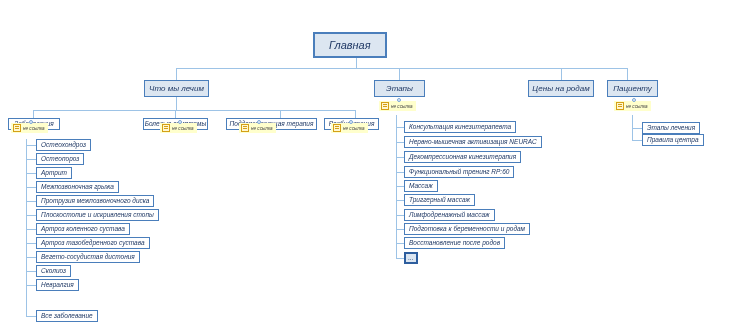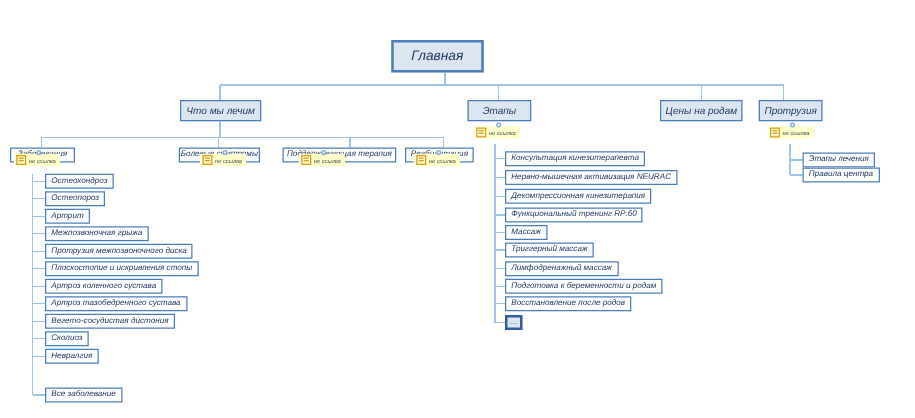--- a/index.html
+++ b/index.html
@@ -175,21 +175,21 @@
     <span class="dot"></span>
     <span class="glyph"></span>
     <span>не ссылка</span>
   </div>
 
   <div class="node lvl2" style="left:528px;top:80px;width:66px;">
     <span>Цены на родам</span>
   </div>
 
   <div class="node lvl2" style="left:607px;top:80px;width:51px;">
-    <span>Протрузия</span>
+    <span>Пациенту</span>
   </div>
   <div class="note" style="left:614px;top:101px;">
     <span class="dot"></span>
     <span class="glyph"></span>
     <span>не ссылка</span>
   </div>
 
   <div class="node lvl3" style="left:8px;top:118px;width:52px;">
     <span>Заболевания</span>
   </div>

